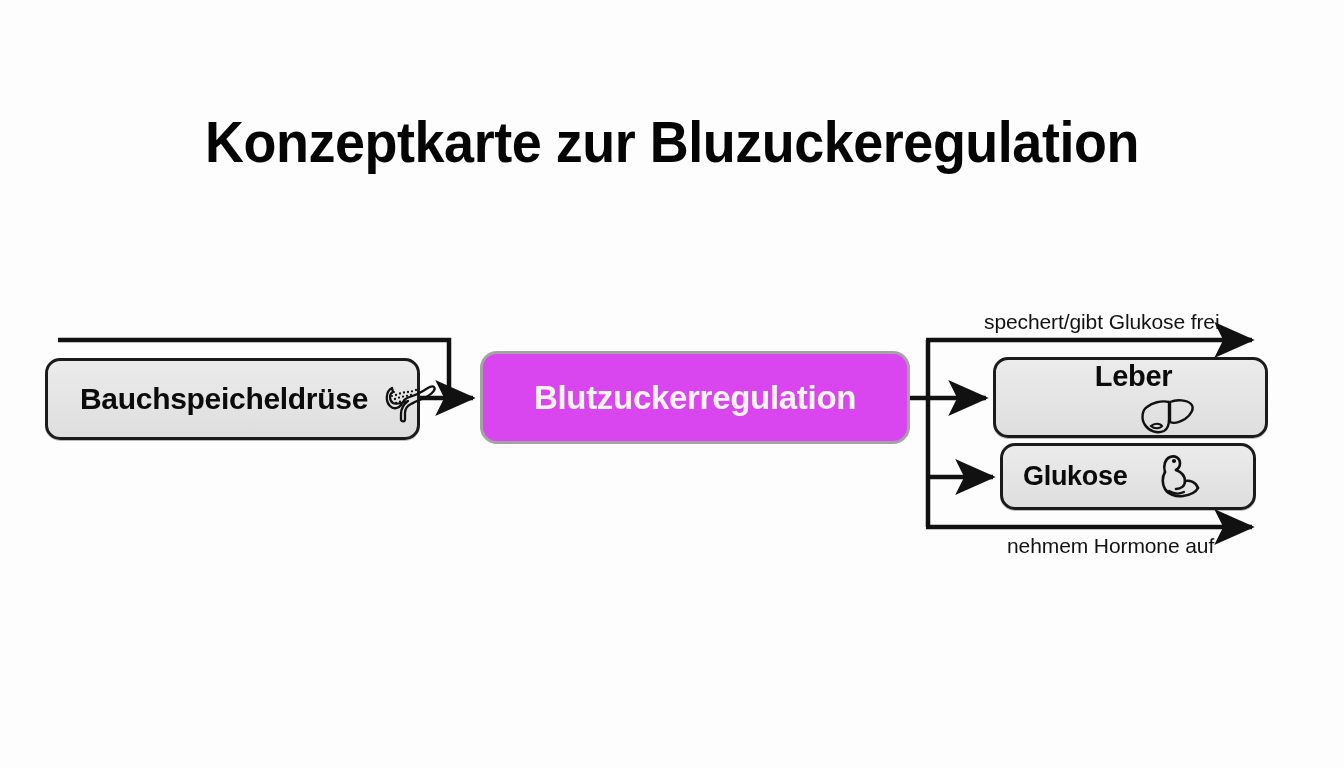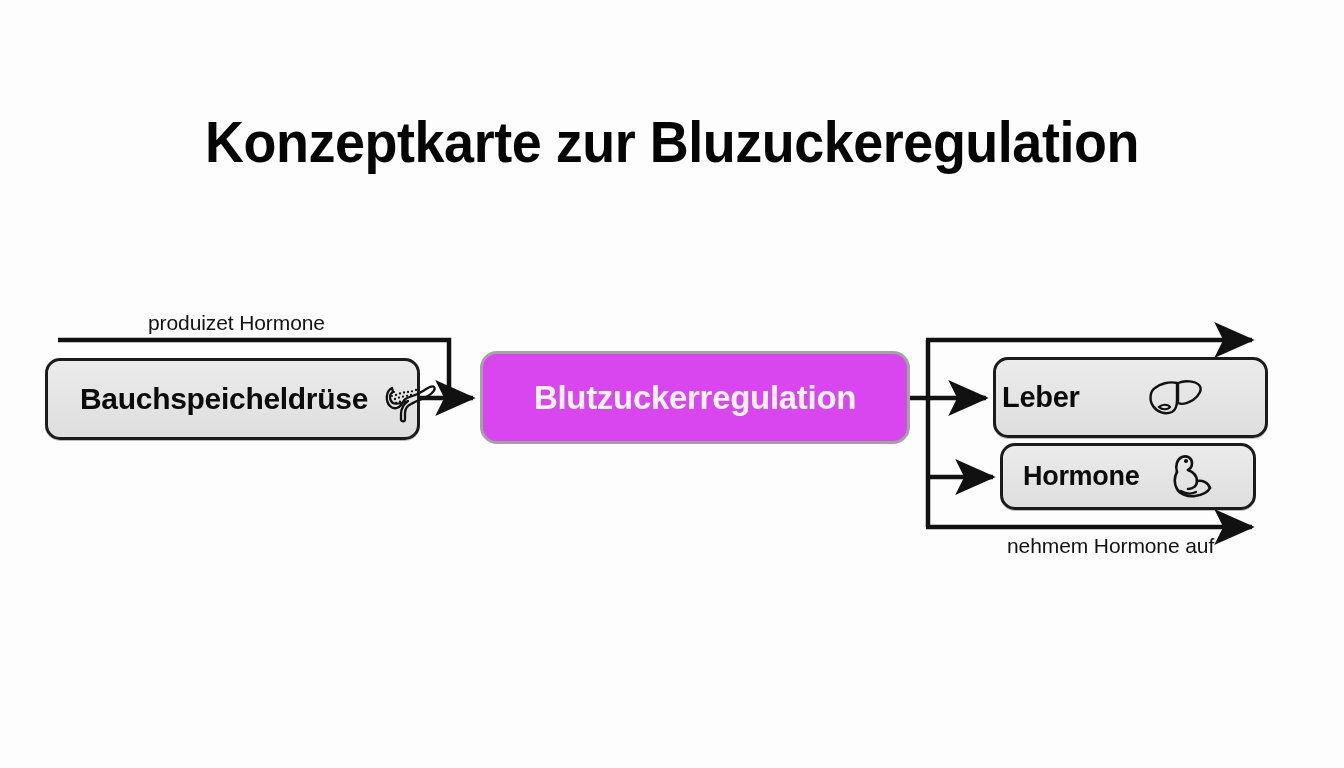--- a/index.html
+++ b/index.html
@@ -99,20 +99,21 @@
 
   #node-center {
     left: 480px; top: 351px;  width: 430px;  height: 93px;
     justify-content: center;
   }
   #node-center .node-label { font-size: 33px; }
 
   #node-liver {
     left: 993px; top: 357px;  width: 275px;  height: 81px;
     padding-left: 6px;
+    flex-direction: column;
   }
   #node-liver .node-label { font-size: 29px; }
   #node-liver .node-icon { margin-left: 68px; }
 
   #node-muscle {
     left: 1000px; top: 443px; width: 256px; height: 67px;
     padding-left: 20px;
   }
   #node-muscle .node-label { font-size: 27px; }
   #node-muscle .node-icon { margin-left: 24px; }
@@ -162,22 +163,22 @@
 
     <g>
       <line x1="926" y1="340" x2="1252" y2="340" stroke="#111111" stroke-width="4.5" marker-end="url(#arrowhead)"></line>
     </g>
 
     <g>
       <line x1="926" y1="527" x2="1252" y2="527" stroke="#111111" stroke-width="4.5" marker-end="url(#arrowhead)"></line>
     </g>
   </svg>
 
-  <div class="edge-label" id="label-hormones">produizet Hormone</div>
-
+
+  <div class="edge-label" id="label-store">spechert/gibt Glukose frei</div>
 
   <div class="edge-label" id="label-uptake">nehmem Hormone auf</div>
 
   <div class="node node-grey" id="node-pancreas">
     <span class="node-label">Bauchspeicheldrüse</span>
     <span class="node-icon">
       <svg width="56" height="50" viewBox="0 0 56 50">
 
         <path d="M10,14 C4,17 3,27 8,32 C12,36 17,34 19,31
                  C21,28 22,25 25,24 C30,22 35,21 41,17
@@ -226,21 +227,21 @@
                  C41,29 35,31 31,29 Z" fill="none" stroke="#111111" stroke-width="2.4" stroke-linejoin="round"></path>
 
         <line x1="30.5" y1="9" x2="30.5" y2="29" stroke="#111111" stroke-width="2.4"></line>
 
         <path d="M12,33 C15,30 21,30 23,33 C21,36 15,36 12,33 Z" fill="none" stroke="#111111" stroke-width="2.2"></path>
       </svg>
     </span>
   </div>
 
   <div class="node node-grey" id="node-muscle">
-    <span class="node-label">Hormone</span>
+    <span class="node-label">Glukose</span>
     <span class="node-icon">
       <svg width="52" height="48" viewBox="0 0 52 48">
 
         <path d="M14,19 C12,13 14,6 19,4 C24,2 29,5 29,10
                  C29,14 27,16 25,17" fill="none" stroke="#111111" stroke-width="2.6" stroke-linecap="round"></path>
 
         <circle cx="23" cy="8" r="2.1" fill="#111111"></circle>
 
         <path d="M14,19 C11,24 11,31 14,36 C17,41 24,44 32,43
                  C39,42 45,39 47,35" fill="none" stroke="#111111" stroke-width="2.6" stroke-linecap="round"></path>

